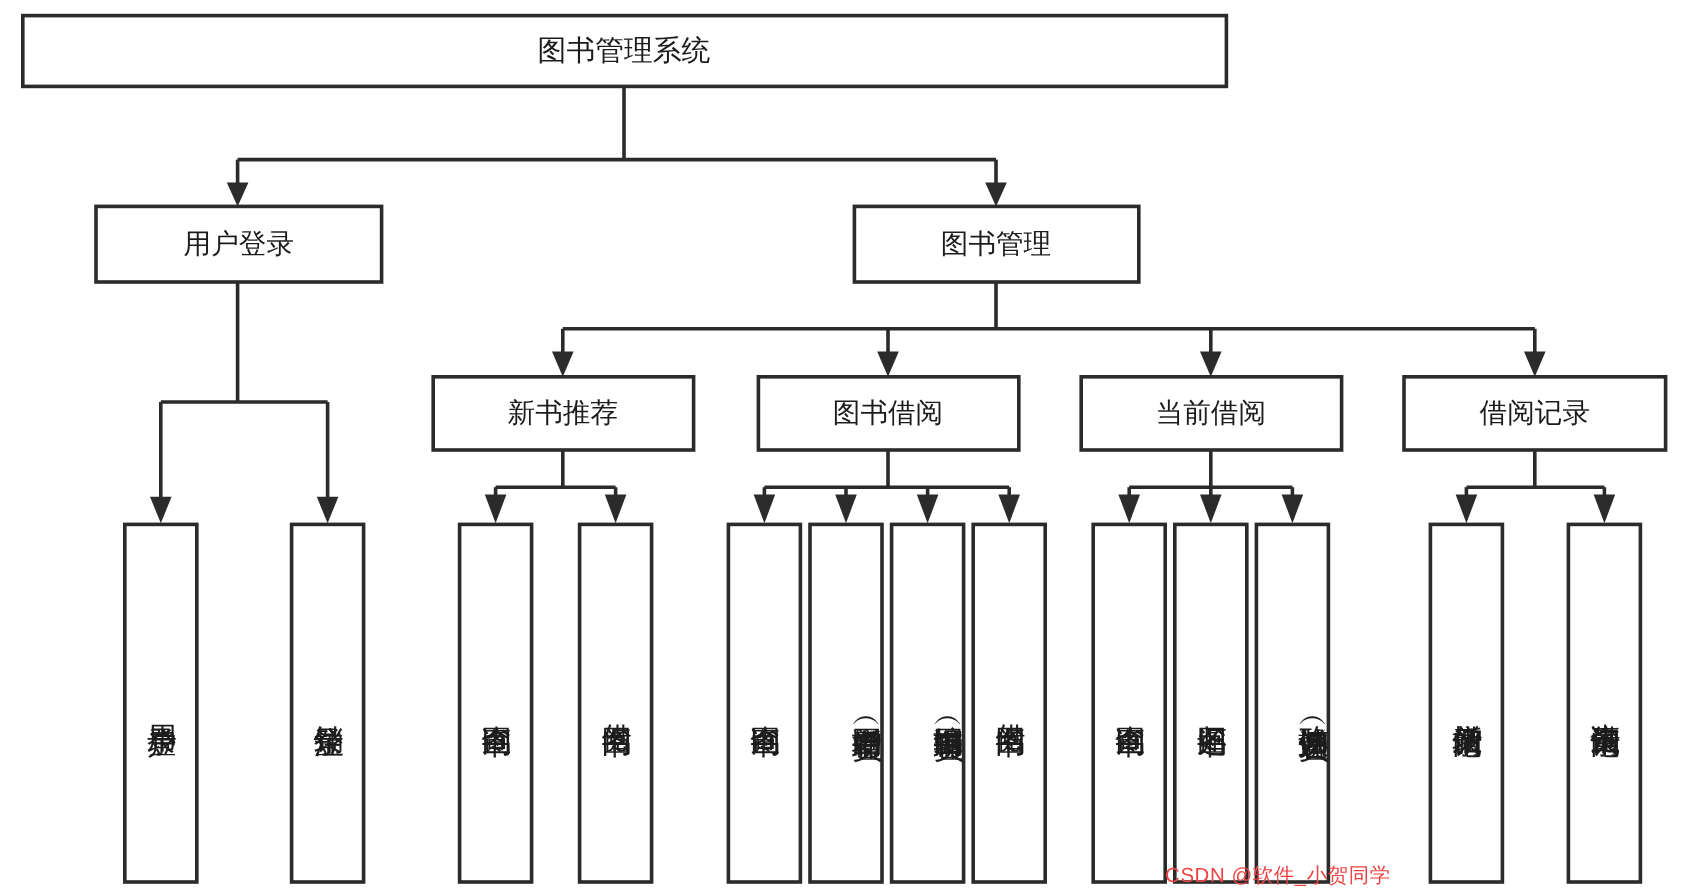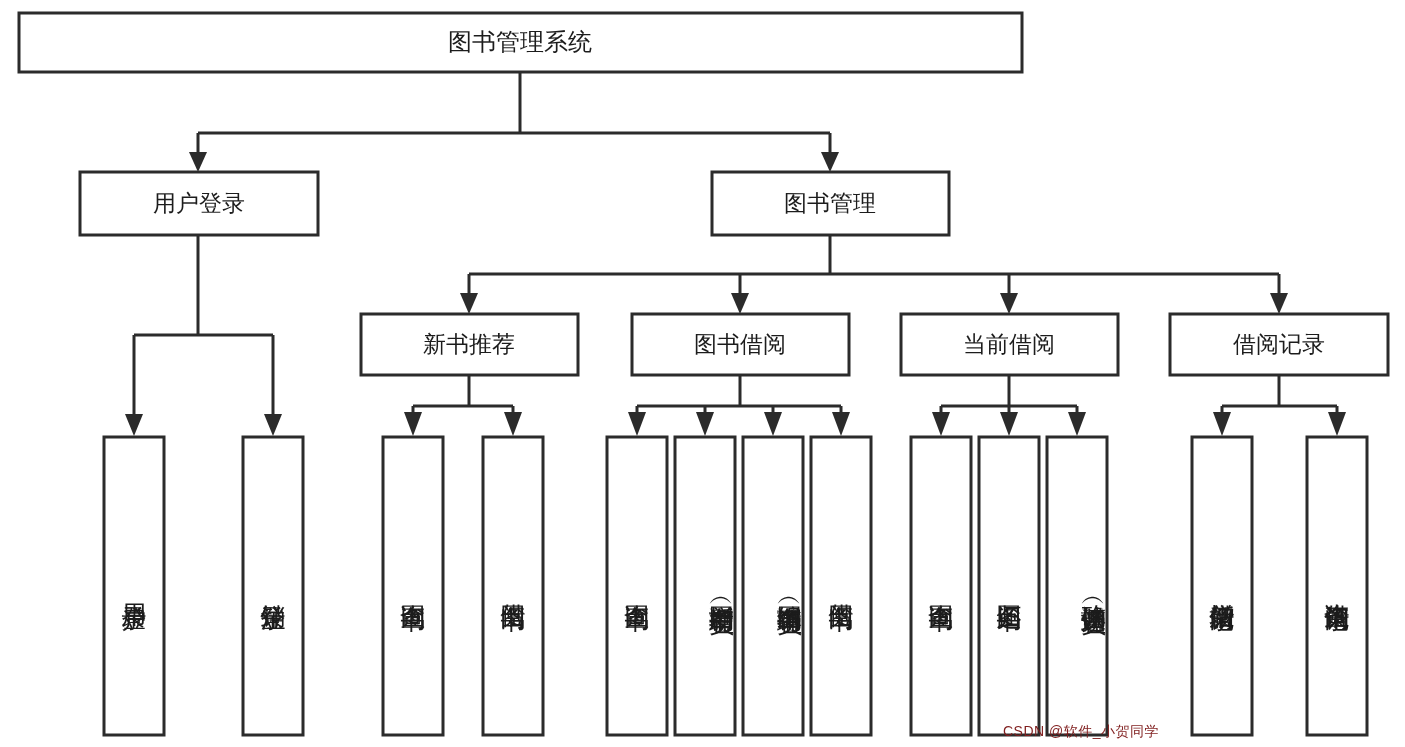--- a/index.html
+++ b/index.html
@@ -65,22 +65,22 @@
     letter-spacing: 1px;
     text-align: center;
     white-space: nowrap;
     pointer-events: none;
   }
   #watermark {
     position: absolute;
     right: 14px;
     bottom: 6px;
     font-family: "Liberation Sans", "DejaVu Sans", sans-serif;
-    font-size: 14px;
-    color: #7f1d1d;
+    font-size: 17px;
+    color: #ef4444;
     letter-spacing: 0.5px;
     white-space: nowrap;
   }
 </style>
 </head>
 <body>
 
 <div id="diagram-root">
 
   <svg class="diagram-canvas" viewBox="0 0 1405 747" xmlns="http://www.w3.org/2000/svg">

